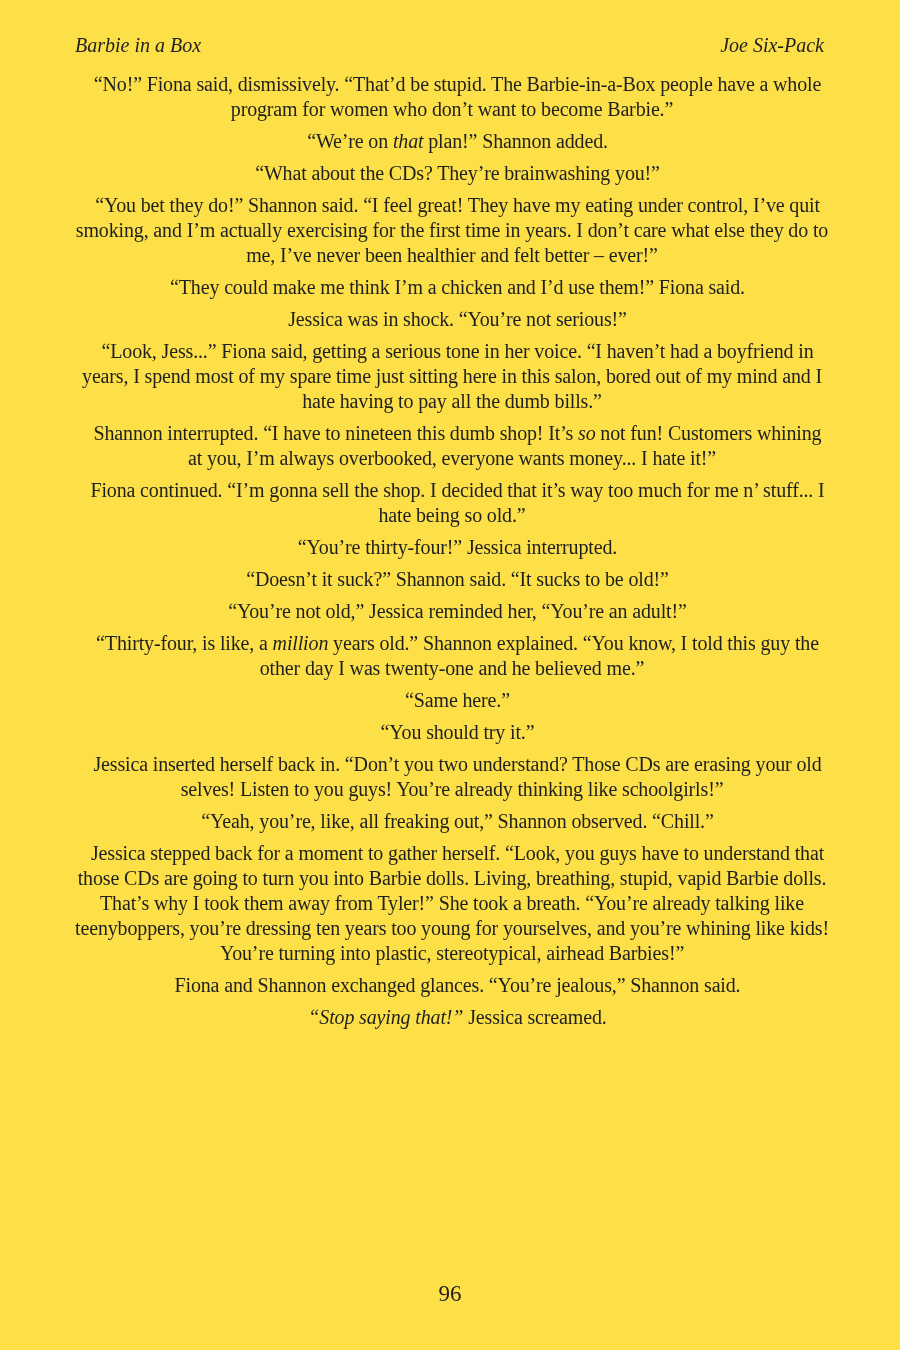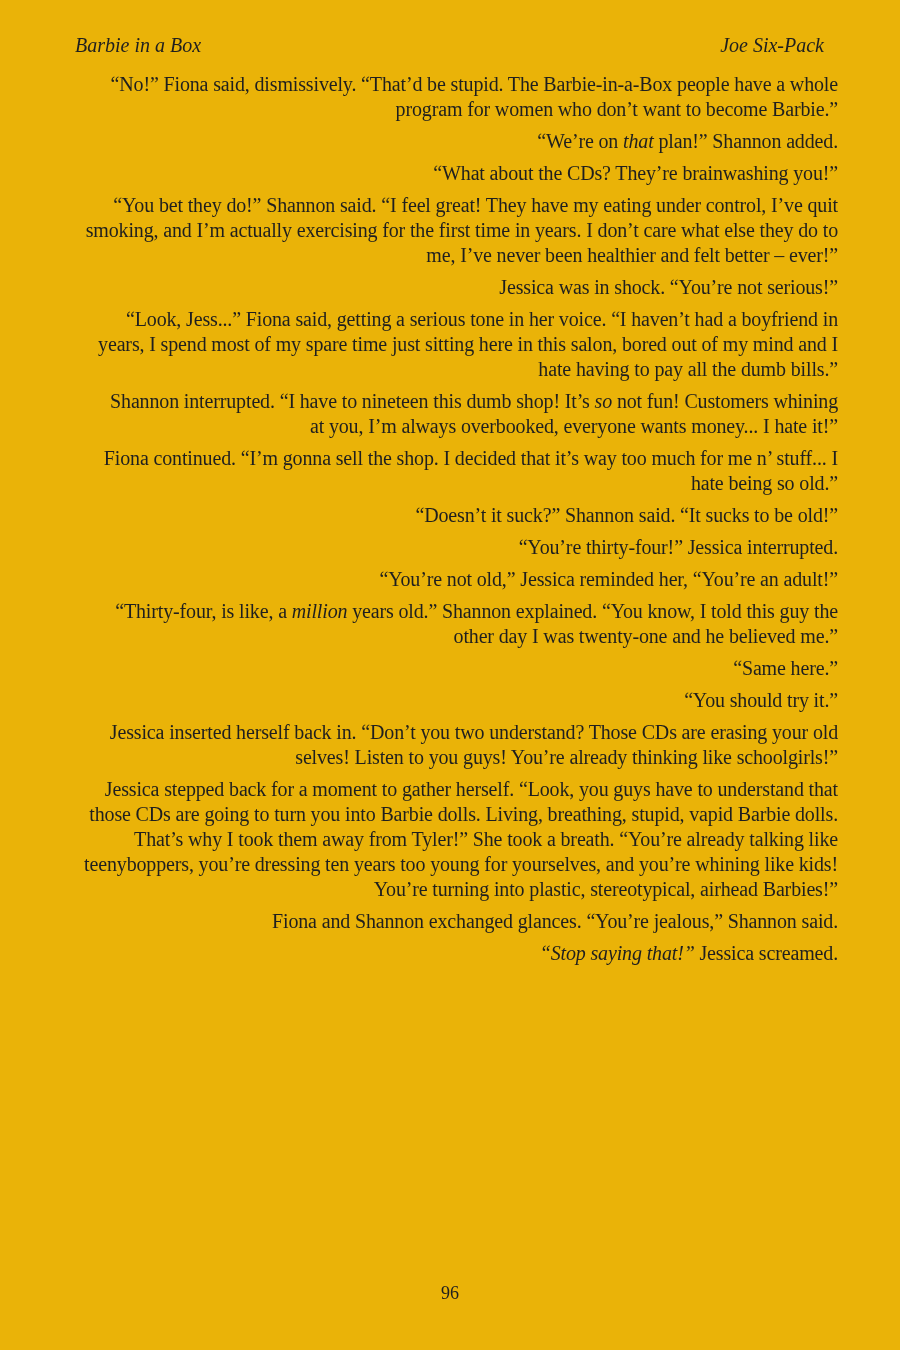--- a/index.html
+++ b/index.html
@@ -4,87 +4,89 @@
 <style>
   html, body {
     margin: 0;
     padding: 0;
     background: #ffffff;
   }
   .page {
     position: relative;
     width: 900px;
     height: 1350px;
-    background: #eab308;
+    background: #fde047;
     color: #1f1f1f;
     font-family: "Liberation Serif", "DejaVu Serif", serif;
     overflow: hidden;
   }
   .header {
     position: absolute;
     top: 33px;
     left: 75px;
     right: 76px;
     display: flex;
     justify-content: space-between;
     font-style: italic;
     font-size: 20px;
     line-height: 24px;
   }
   .body-text {
     position: absolute;
     top: 72px;
-    left: 84px;
+    left: 75px;
     width: 754px;
     font-size: 20px;
     line-height: 25px;
     letter-spacing: -0.15px;
-    text-align: right;
+    text-align: center;
   }
   .para {
     margin: 0 0 7px 0;
     text-indent: 11px;
   }
   .para em {
   }
   .footer {
     position: absolute;
     top: 1282px;
     left: 0;
     width: 100%;
     text-align: center;
-    font-size: 18px;
+    font-size: 23px;
     line-height: 23px;
   }
 </style>
 </head>
 <body>
 
 <div class="page">
   <div class="header">
     <span class="running-title">Barbie in a Box</span>
     <span class="running-author">Joe Six-Pack</span>
   </div>
 
   <div class="body-text">
       <p class="para"><span>“No!” Fiona said, dismissively. “That’d be stupid. The Barbie-in-a-Box people have a whole program for women who don’t want to become Barbie.”</span></p>
       <p class="para"><span>“We’re on </span><em>that</em><span> plan!” Shannon added.</span></p>
       <p class="para"><span>“What about the CDs? They’re brainwashing you!”</span></p>
       <p class="para"><span>“You bet they do!” Shannon said. “I feel great! They have my eating under control, I’ve quit smoking, and I’m actually exercising for the first time in years. I don’t care what else they do to me, I’ve never been healthier and felt better – ever!”</span></p>
+      <p class="para"><span>“They could make me think I’m a chicken and I’d use them!” Fiona said.</span></p>
       <p class="para"><span>Jessica was in shock. “You’re not serious!”</span></p>
       <p class="para"><span>“Look, Jess...” Fiona said, getting a serious tone in her voice. “I haven’t had a boyfriend in years, I spend most of my spare time just sitting here in this salon, bored out of my mind and I hate having to pay all the dumb bills.”</span></p>
       <p class="para"><span>Shannon interrupted. “I have to nineteen this dumb shop! It’s </span><em>so</em><span> not fun! Customers whining at you, I’m always overbooked, everyone wants money... I hate it!”</span></p>
       <p class="para"><span>Fiona continued. “I’m gonna sell the shop. I decided that it’s way too much for me n’ stuff... I hate being so old.”</span></p>
+      <p class="para"><span>“You’re thirty-four!” Jessica interrupted.</span></p>
       <p class="para"><span>“Doesn’t it suck?” Shannon said. “It sucks to be old!”</span></p>
-      <p class="para"><span>“You’re thirty-four!” Jessica interrupted.</span></p>
       <p class="para"><span>“You’re not old,” Jessica reminded her, “You’re an adult!”</span></p>
       <p class="para"><span>“Thirty-four, is like, a </span><em>million</em><span> years old.” Shannon explained. “You know, I told this guy the other day I was twenty-one and he believed me.”</span></p>
       <p class="para"><span>“Same here.”</span></p>
       <p class="para"><span>“You should try it.”</span></p>
       <p class="para"><span>Jessica inserted herself back in. “Don’t you two understand? Those CDs are erasing your old selves! Listen to you guys! You’re already thinking like schoolgirls!”</span></p>
+      <p class="para"><span>“Yeah, you’re, like, all freaking out,” Shannon observed. “Chill.”</span></p>
       <p class="para"><span>Jessica stepped back for a moment to gather herself. “Look, you guys have to understand that those CDs are going to turn you into Barbie dolls. Living, breathing, stupid, vapid Barbie dolls. That’s why I took them away from Tyler!” She took a breath. “You’re already talking like teenyboppers, you’re dressing ten years too young for yourselves, and you’re whining like kids! You’re turning into plastic, stereotypical, airhead Barbies!”</span></p>
       <p class="para"><span>Fiona and Shannon exchanged glances. “You’re jealous,” Shannon said.</span></p>
       <p class="para"><em>“Stop saying that!”</em><span> Jessica screamed.</span></p>
     </div>
 
   <div class="footer">
     <span>96</span>
   </div>
 </div>
 

